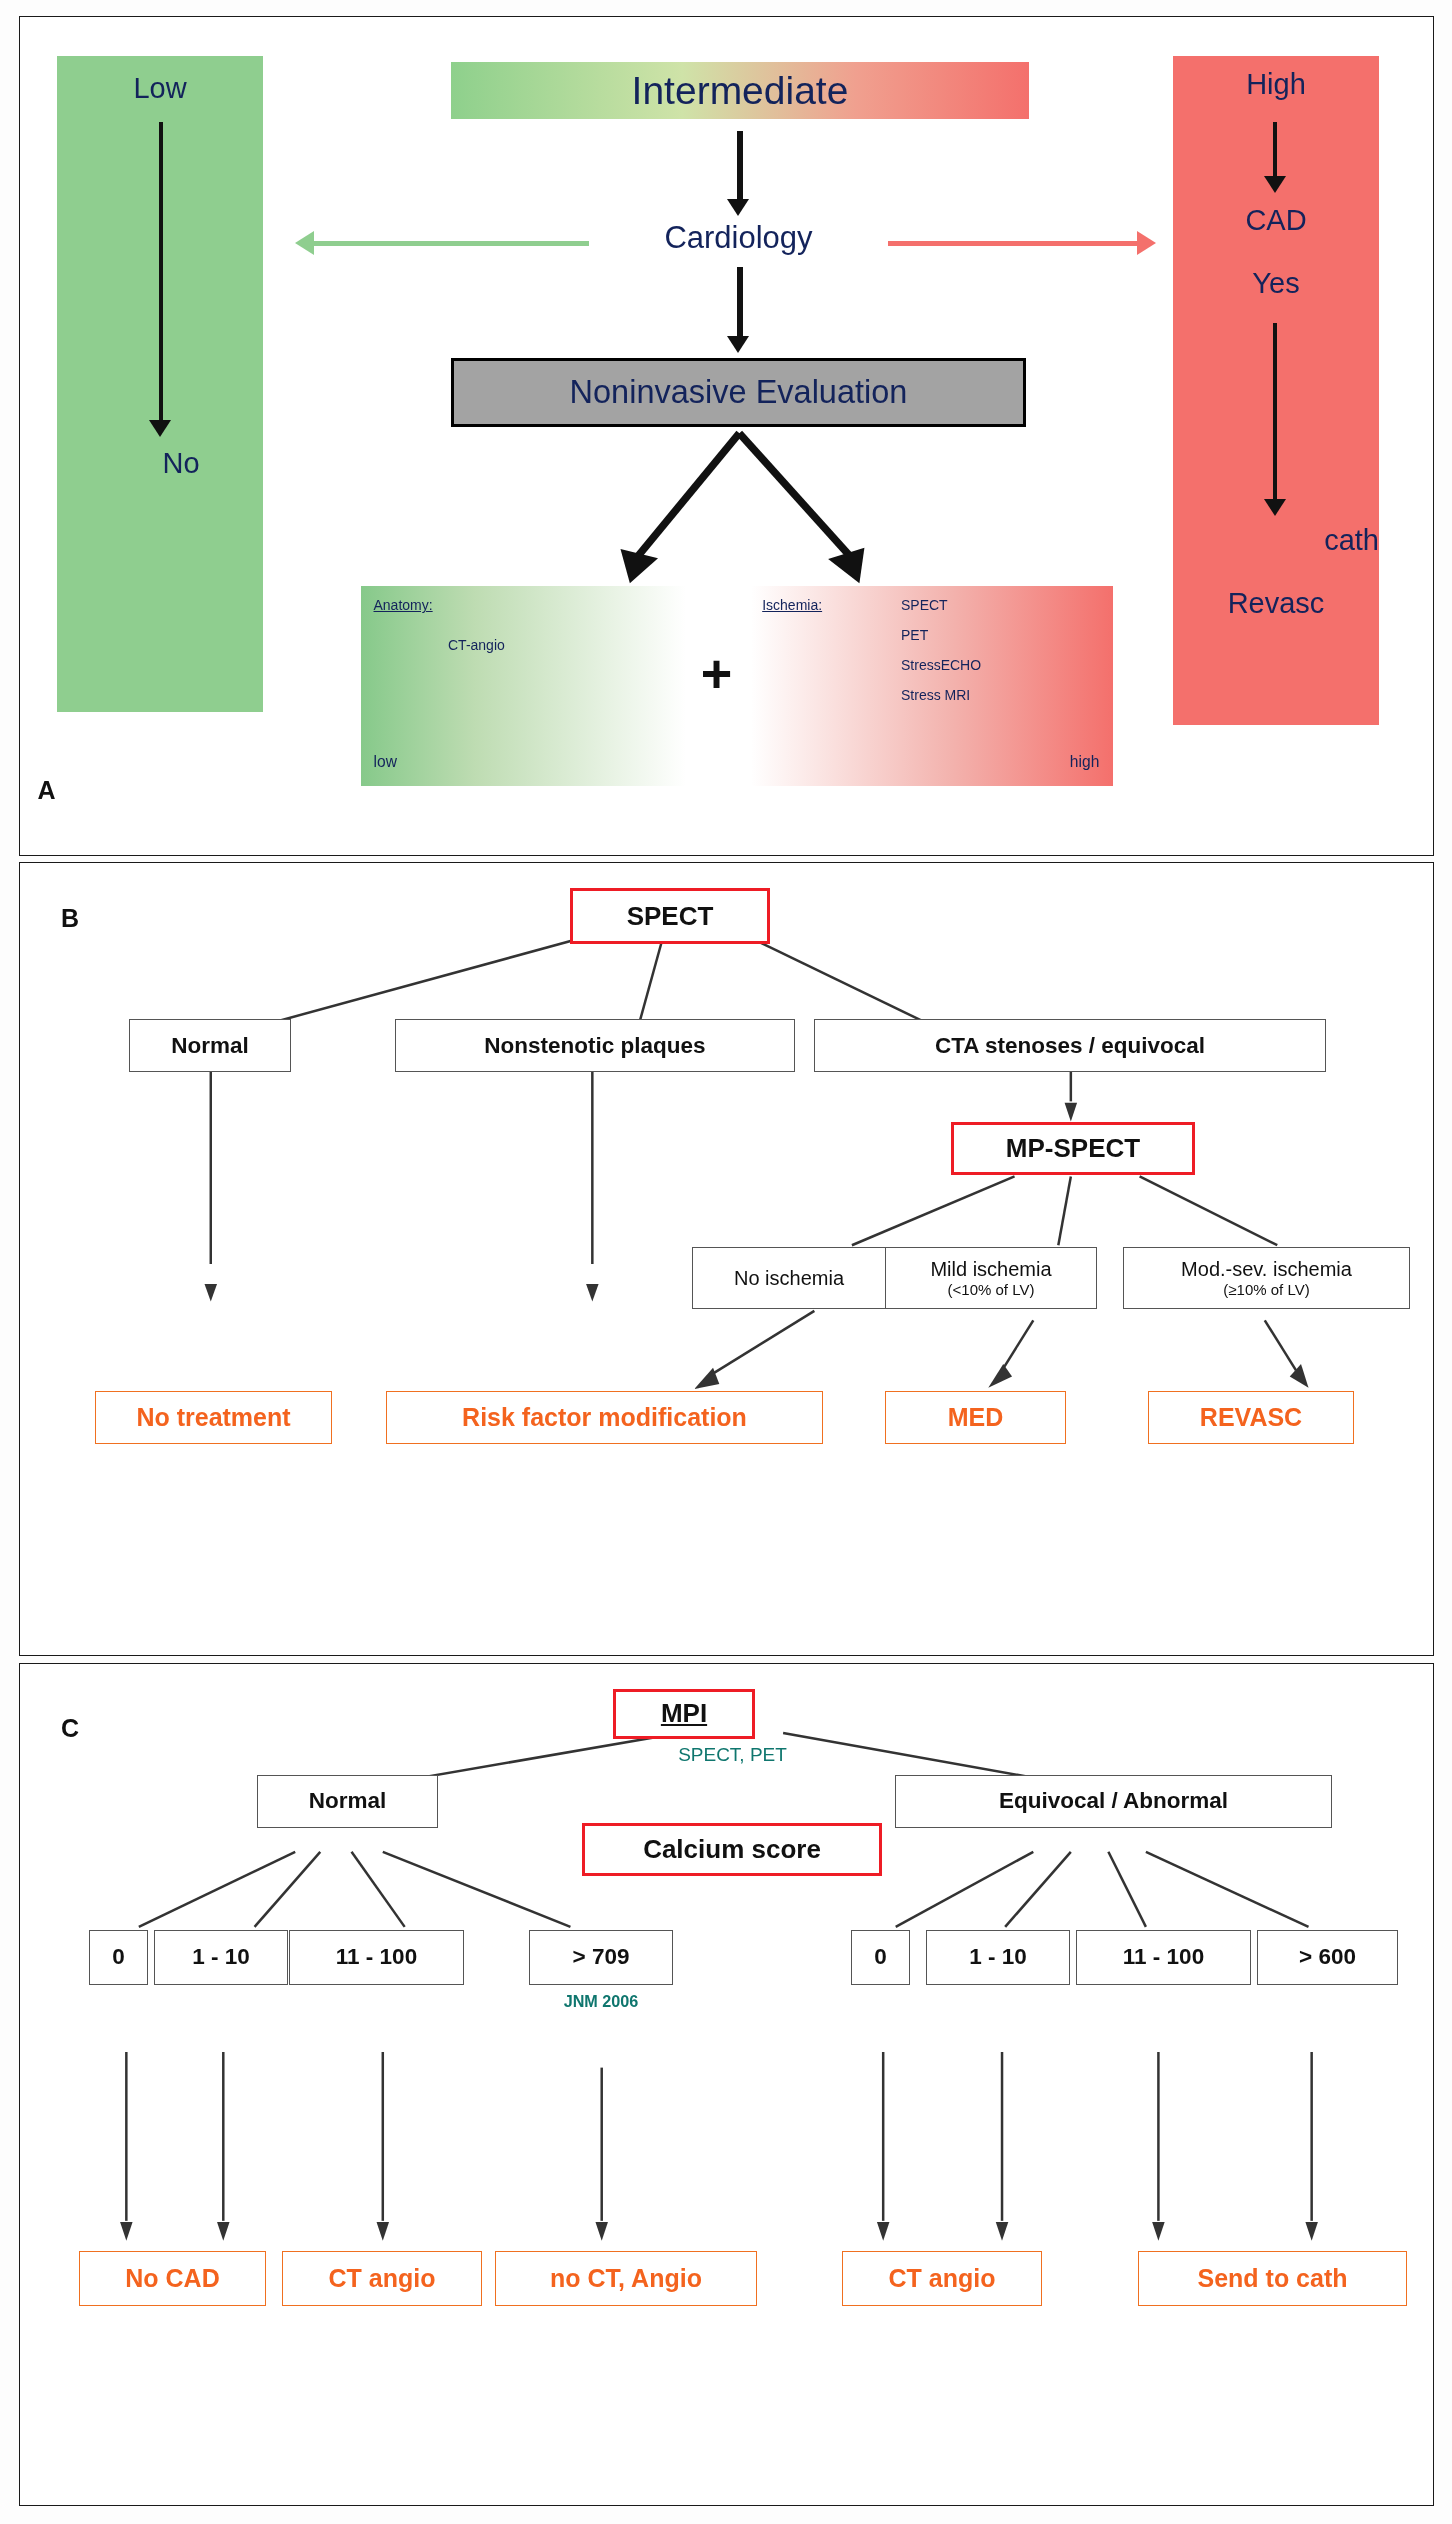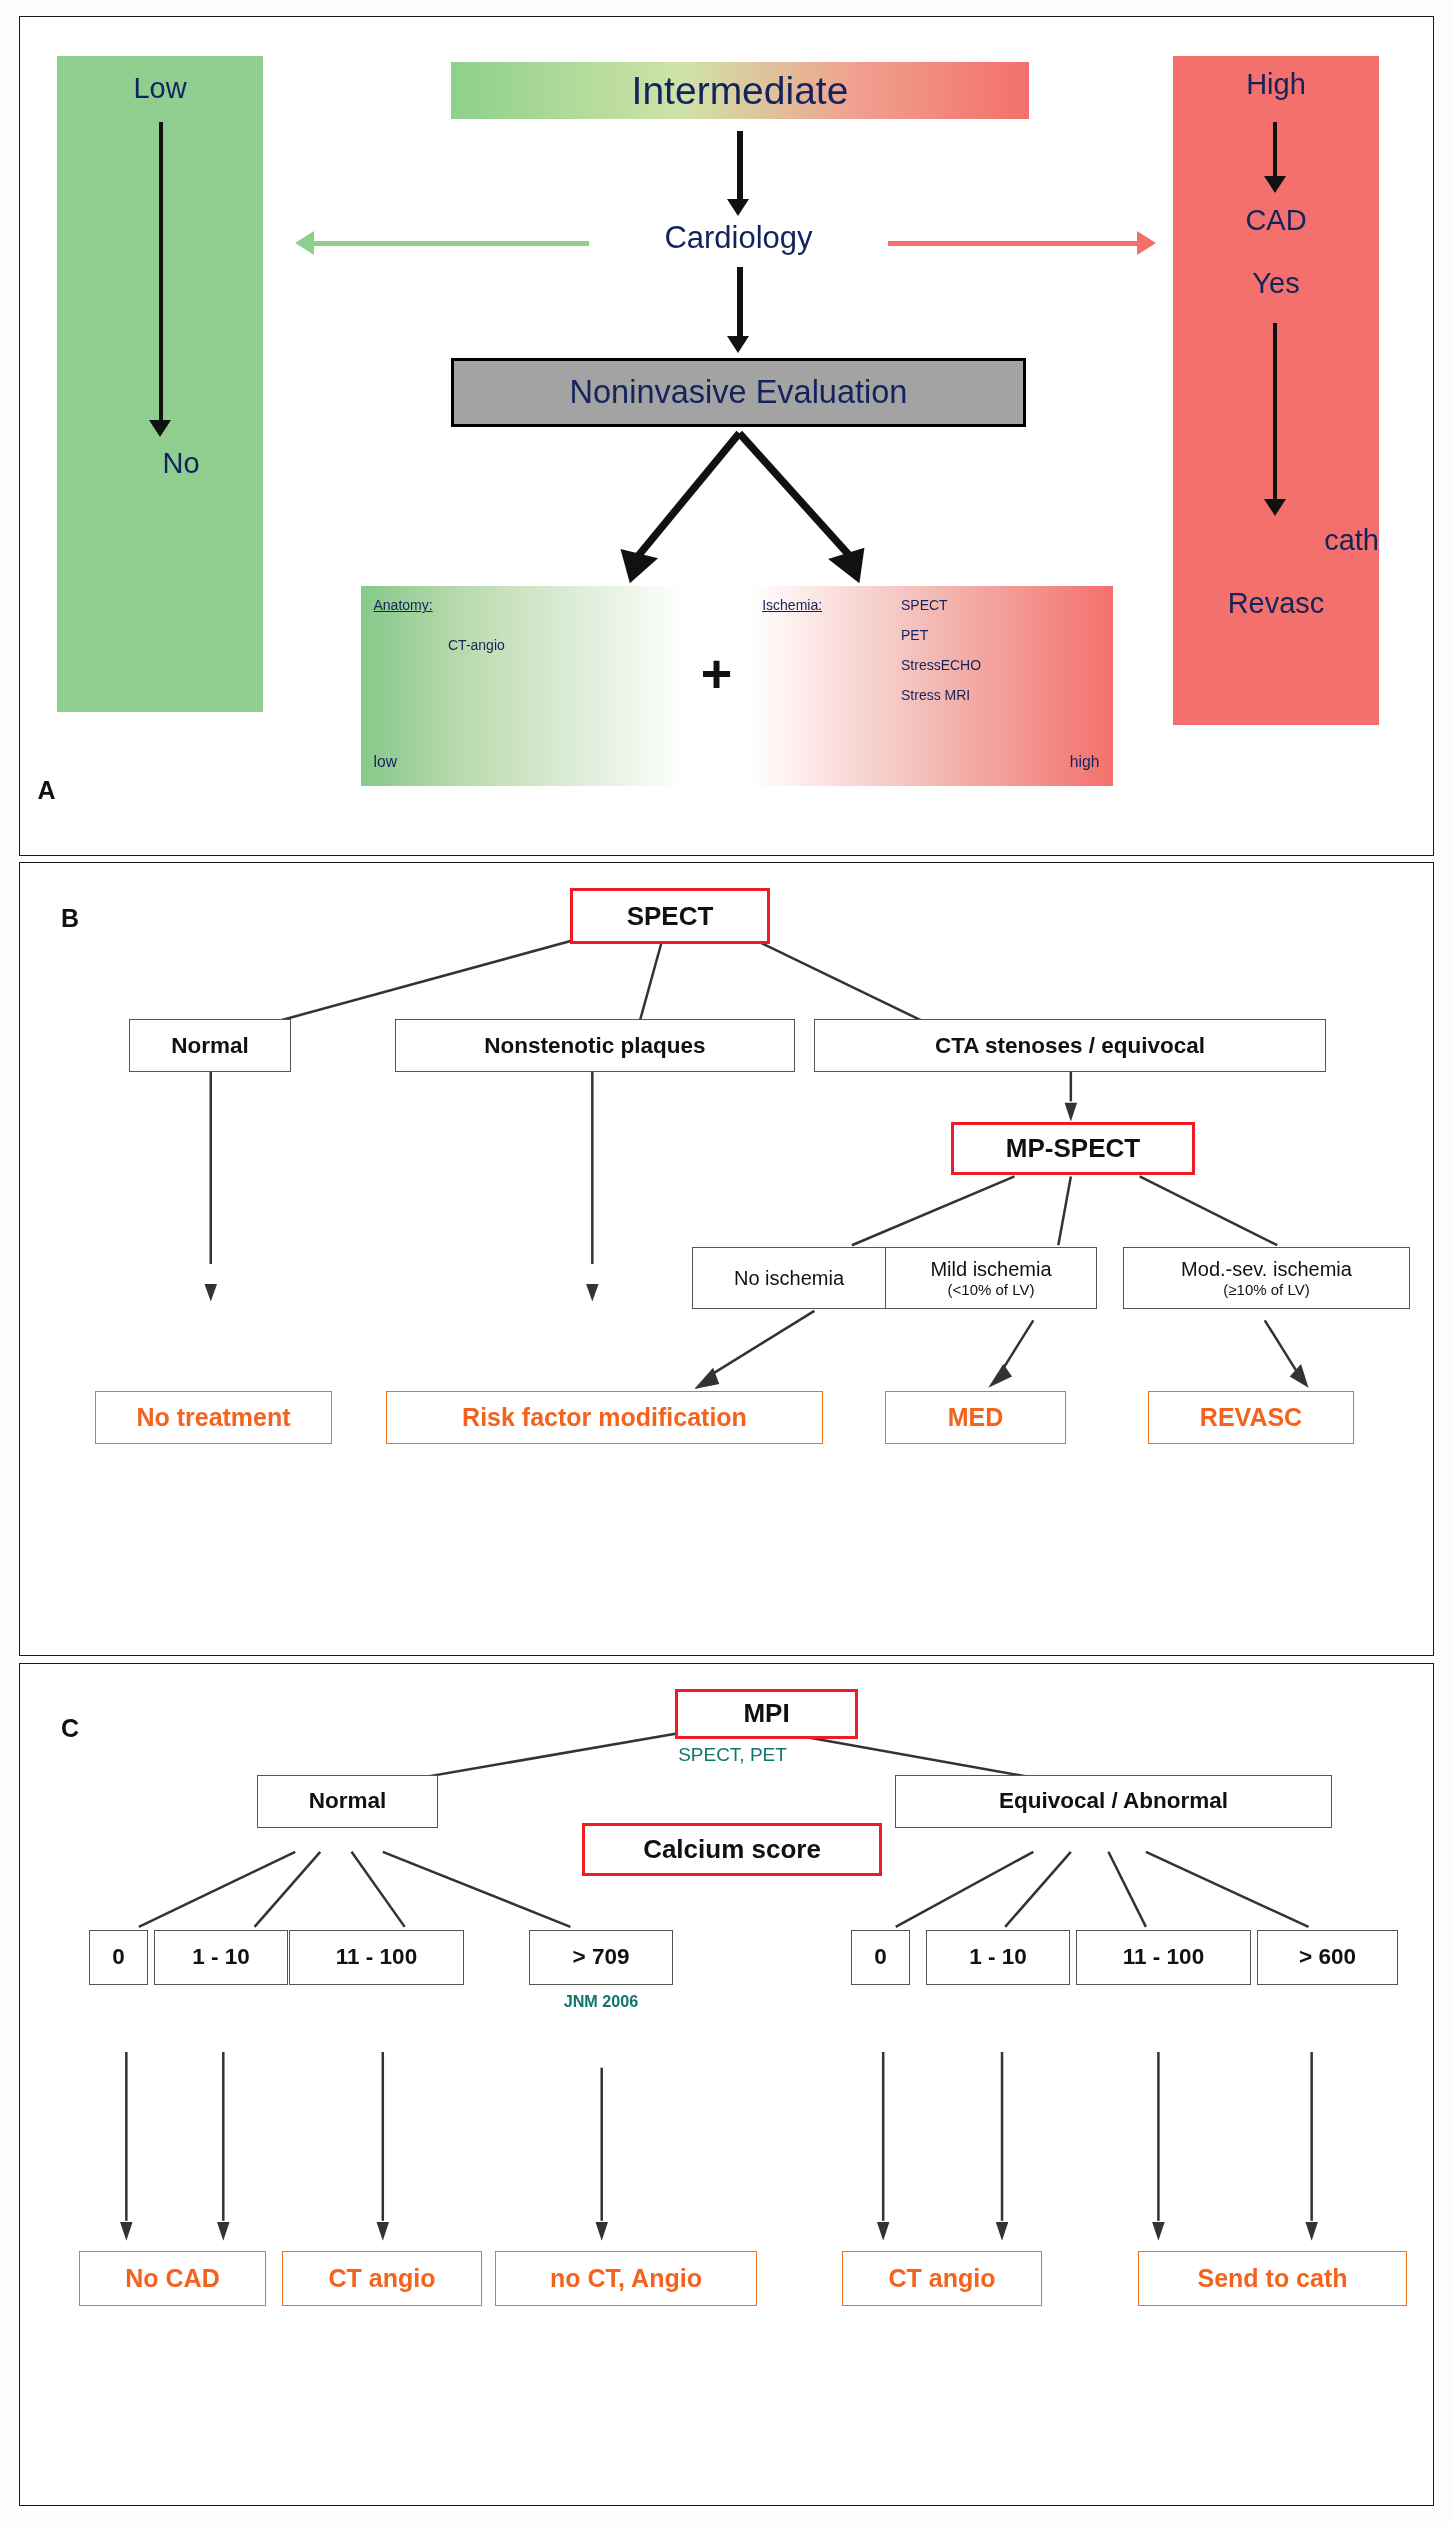--- a/index.html
+++ b/index.html
@@ -365,21 +365,21 @@
       <line x1="1380" y1="620" x2="1380" y2="890" stroke="#333" stroke-width="4"></line>
       <polygon points="1370,892 1390,892 1380,922" fill="#333"></polygon>
       <line x1="1570" y1="620" x2="1570" y2="890" stroke="#333" stroke-width="4"></line>
       <polygon points="1560,892 1580,892 1570,922" fill="#333"></polygon>
       <line x1="1820" y1="620" x2="1820" y2="890" stroke="#333" stroke-width="4"></line>
       <polygon points="1810,892 1830,892 1820,922" fill="#333"></polygon>
       <line x1="2065" y1="620" x2="2065" y2="890" stroke="#333" stroke-width="4"></line>
       <polygon points="2055,892 2075,892 2065,922" fill="#333"></polygon>
     </svg>
 
-    <div class="abs box-red" style="left:655px; top:25px; width:183px; height:50px;">
+    <div class="abs box-red" style="left:593px; top:25px; width:142px; height:50px;text-decoration:underline;">
       <span>MPI</span>
     </div>
     <div class="abs note-small" style="left:600px; top:80px; width:225px; font-size:19px;">SPECT, PET</div>
 
     <div class="abs box-grey" style="left:237px; top:111px; width:181px; height:53px;">
       <span>Normal</span>
     </div>
     <div class="abs box-grey" style="left:875px; top:111px; width:437px; height:53px;">
       <span>Equivocal / Abnormal</span>
     </div>

